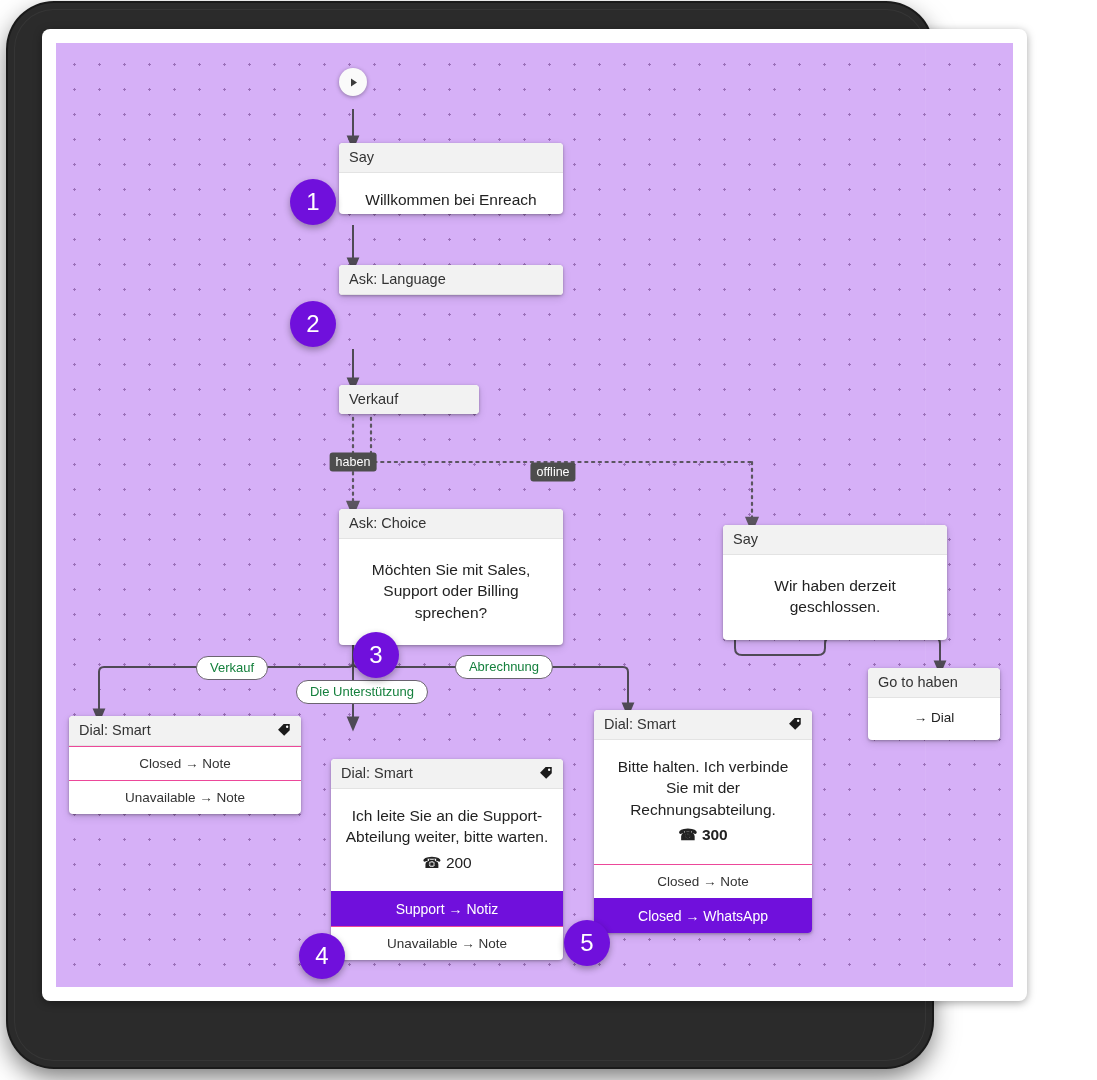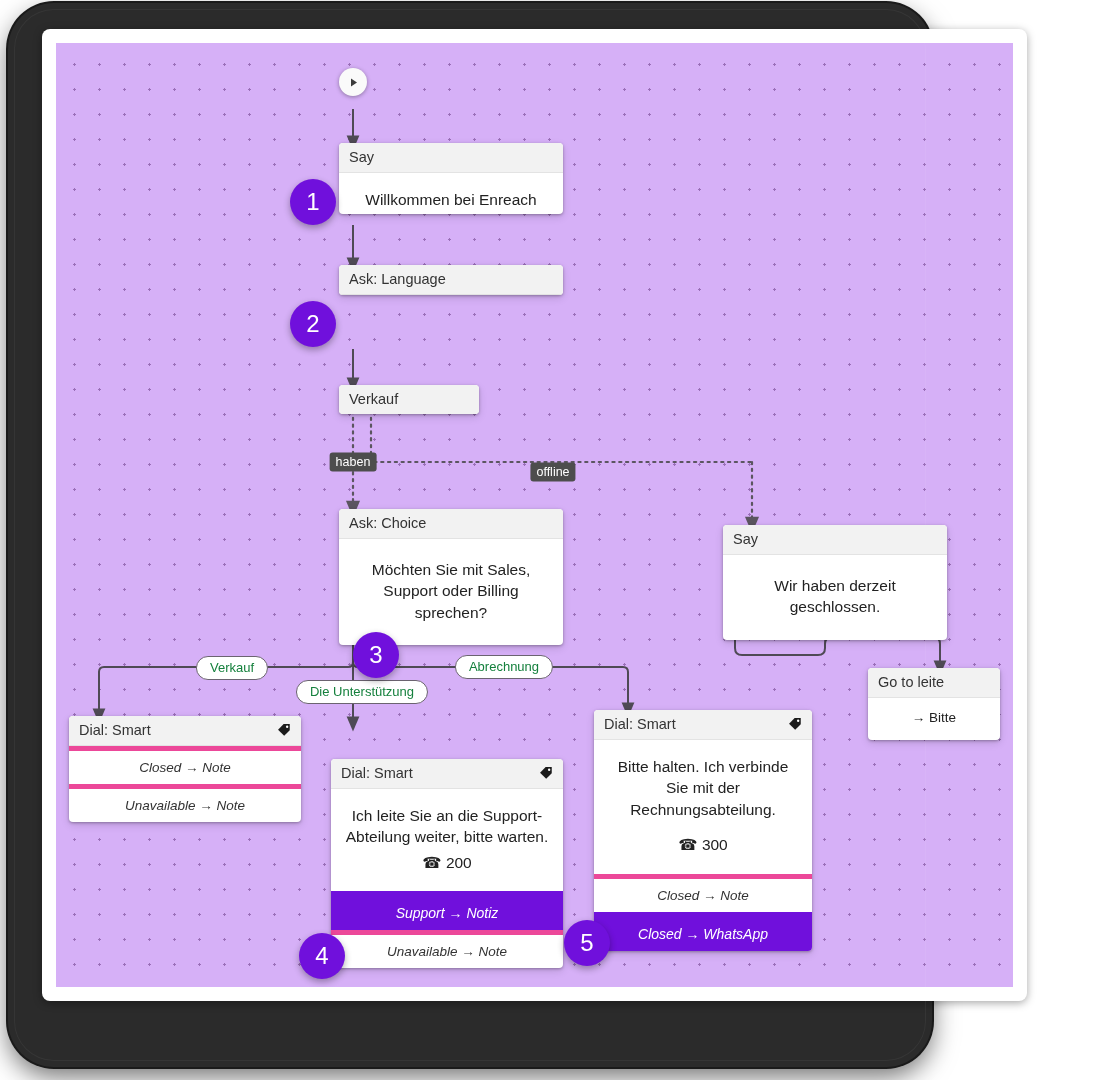--- a/index.html
+++ b/index.html
@@ -72,27 +72,26 @@
   .node-head.plain { border-bottom: none; }
   .tag-icon { width: 14px; height: 14px; flex: 0 0 auto; }
   .node-body {
     padding: 16px 12px 4px 12px;
     font-size: 15.5px;
     color: #222;
     text-align: center;
     line-height: 1.38;
   }
   .node-row {
-    border-top: 5px solid #ec4899;
+    border-top: 1px solid #ec4899;
     font-size: 13.5px;
     color: #333;
     text-align: center;
     padding: 9px 20px;
     white-space: nowrap;
-    font-style: italic;
   }
   .node-row.hl {
     background: #7010dc;
     color: #ffffff;
     font-size: 14px;
     border-top-color: #7010dc;
   }
   .tel { display:inline-block; }
 
   
@@ -222,23 +221,23 @@
 
       <div class="node" style="left:667px; top:482px; width:224px;">
         <div class="node-head">
           <span>Say</span>
         </div>
         <div class="node-body" style="padding:20px 16px 22px;">Wir haben derzeit geschlossen.</div>
       </div>
 
       <div class="node" style="left:812px; top:625px; width:132px;">
         <div class="node-head">
-          <span>Go to leite</span>
-        </div>
-        <div class="node-body" style="padding:11px 10px 12px;font-size:13.5px;">→ Bitte</div>
+          <span>Go to haben</span>
+        </div>
+        <div class="node-body" style="padding:11px 10px 12px;font-size:13.5px;">→ Dial</div>
       </div>
 
       <div class="node" style="left:13px; top:673px; width:232px;">
         <div class="node-head">
           <span>Dial: Smart</span>
           <svg class="tag-icon" viewBox="0 0 16 16">
             <path d="M1.2,7.6 L7.6,1.2 L14.6,1.2 L14.6,8.2 L8.2,14.6 z" fill="#1b1b1b"></path>
             <circle cx="11.6" cy="4.3" r="1.35" fill="#ffffff"></circle>
           </svg>
         </div>
@@ -270,21 +269,21 @@
       <div class="node" style="left:538px; top:667px; width:218px;">
         <div class="node-head">
           <span>Dial: Smart</span>
           <svg class="tag-icon" viewBox="0 0 16 16">
             <path d="M1.2,7.6 L7.6,1.2 L14.6,1.2 L14.6,8.2 L8.2,14.6 z" fill="#1b1b1b"></path>
             <circle cx="11.6" cy="4.3" r="1.35" fill="#ffffff"></circle>
           </svg>
         </div>
         <div class="node-body" style="padding:16px 12px 18px;">
           <span>Bitte halten. Ich verbinde Sie mit der Rechnungsabteilung.</span>
-          <div style="margin-top:14px;">
+          <div style="margin-top:4px;font-weight:bold;">
             <span class="tel">☎</span>
             <span>300</span>
           </div>
         </div>
         <div class="node-row">Closed  →  Note</div>
         <div class="node-row hl">Closed → WhatsApp</div>
 
       </div>
 
       <div class="elabel dark" style="left:297px; top:419px;">haben</div>

